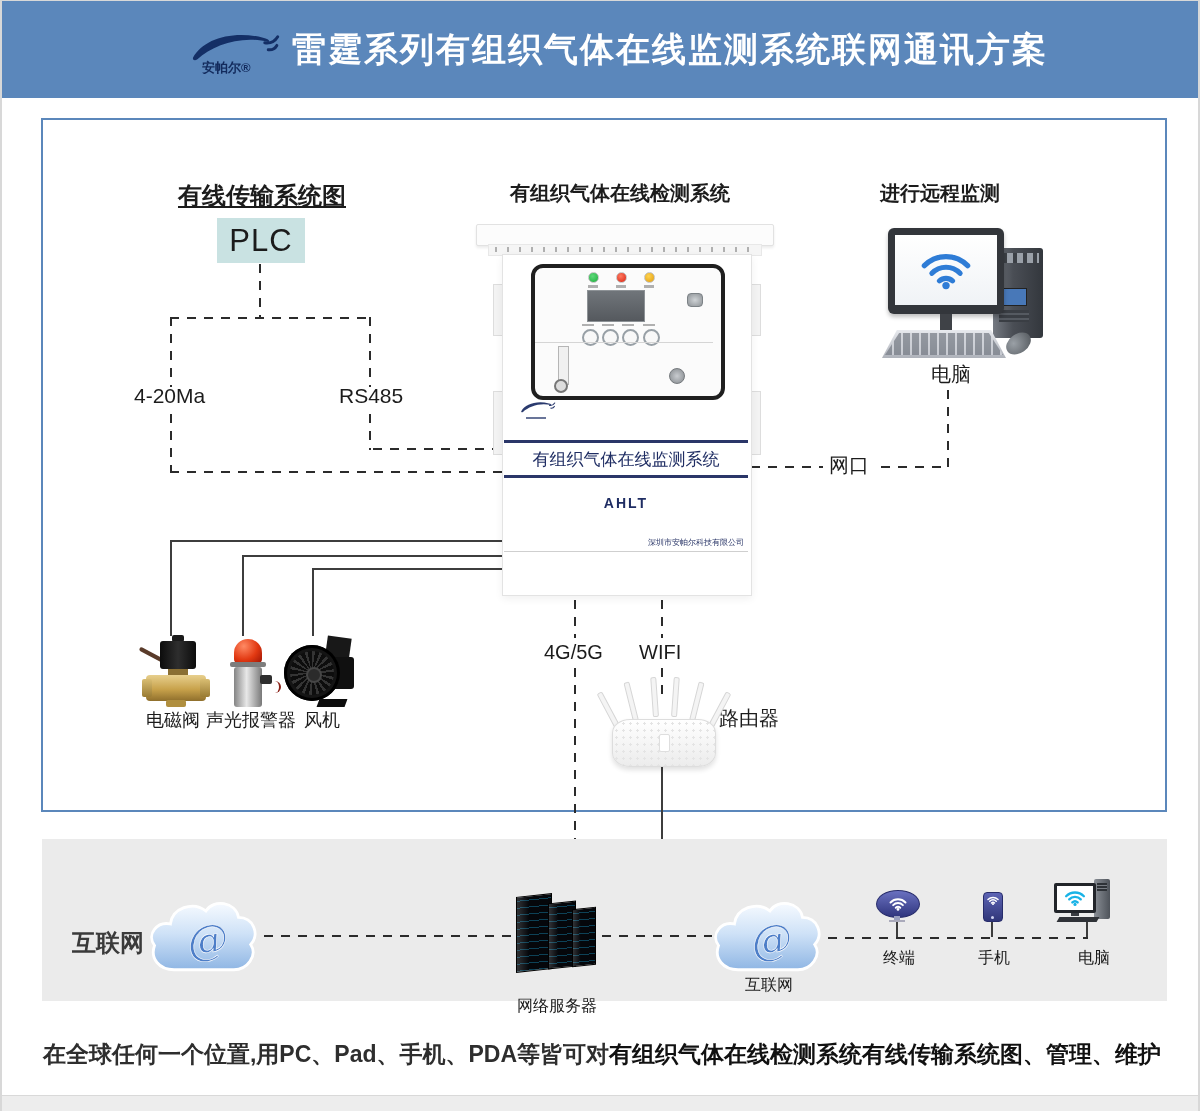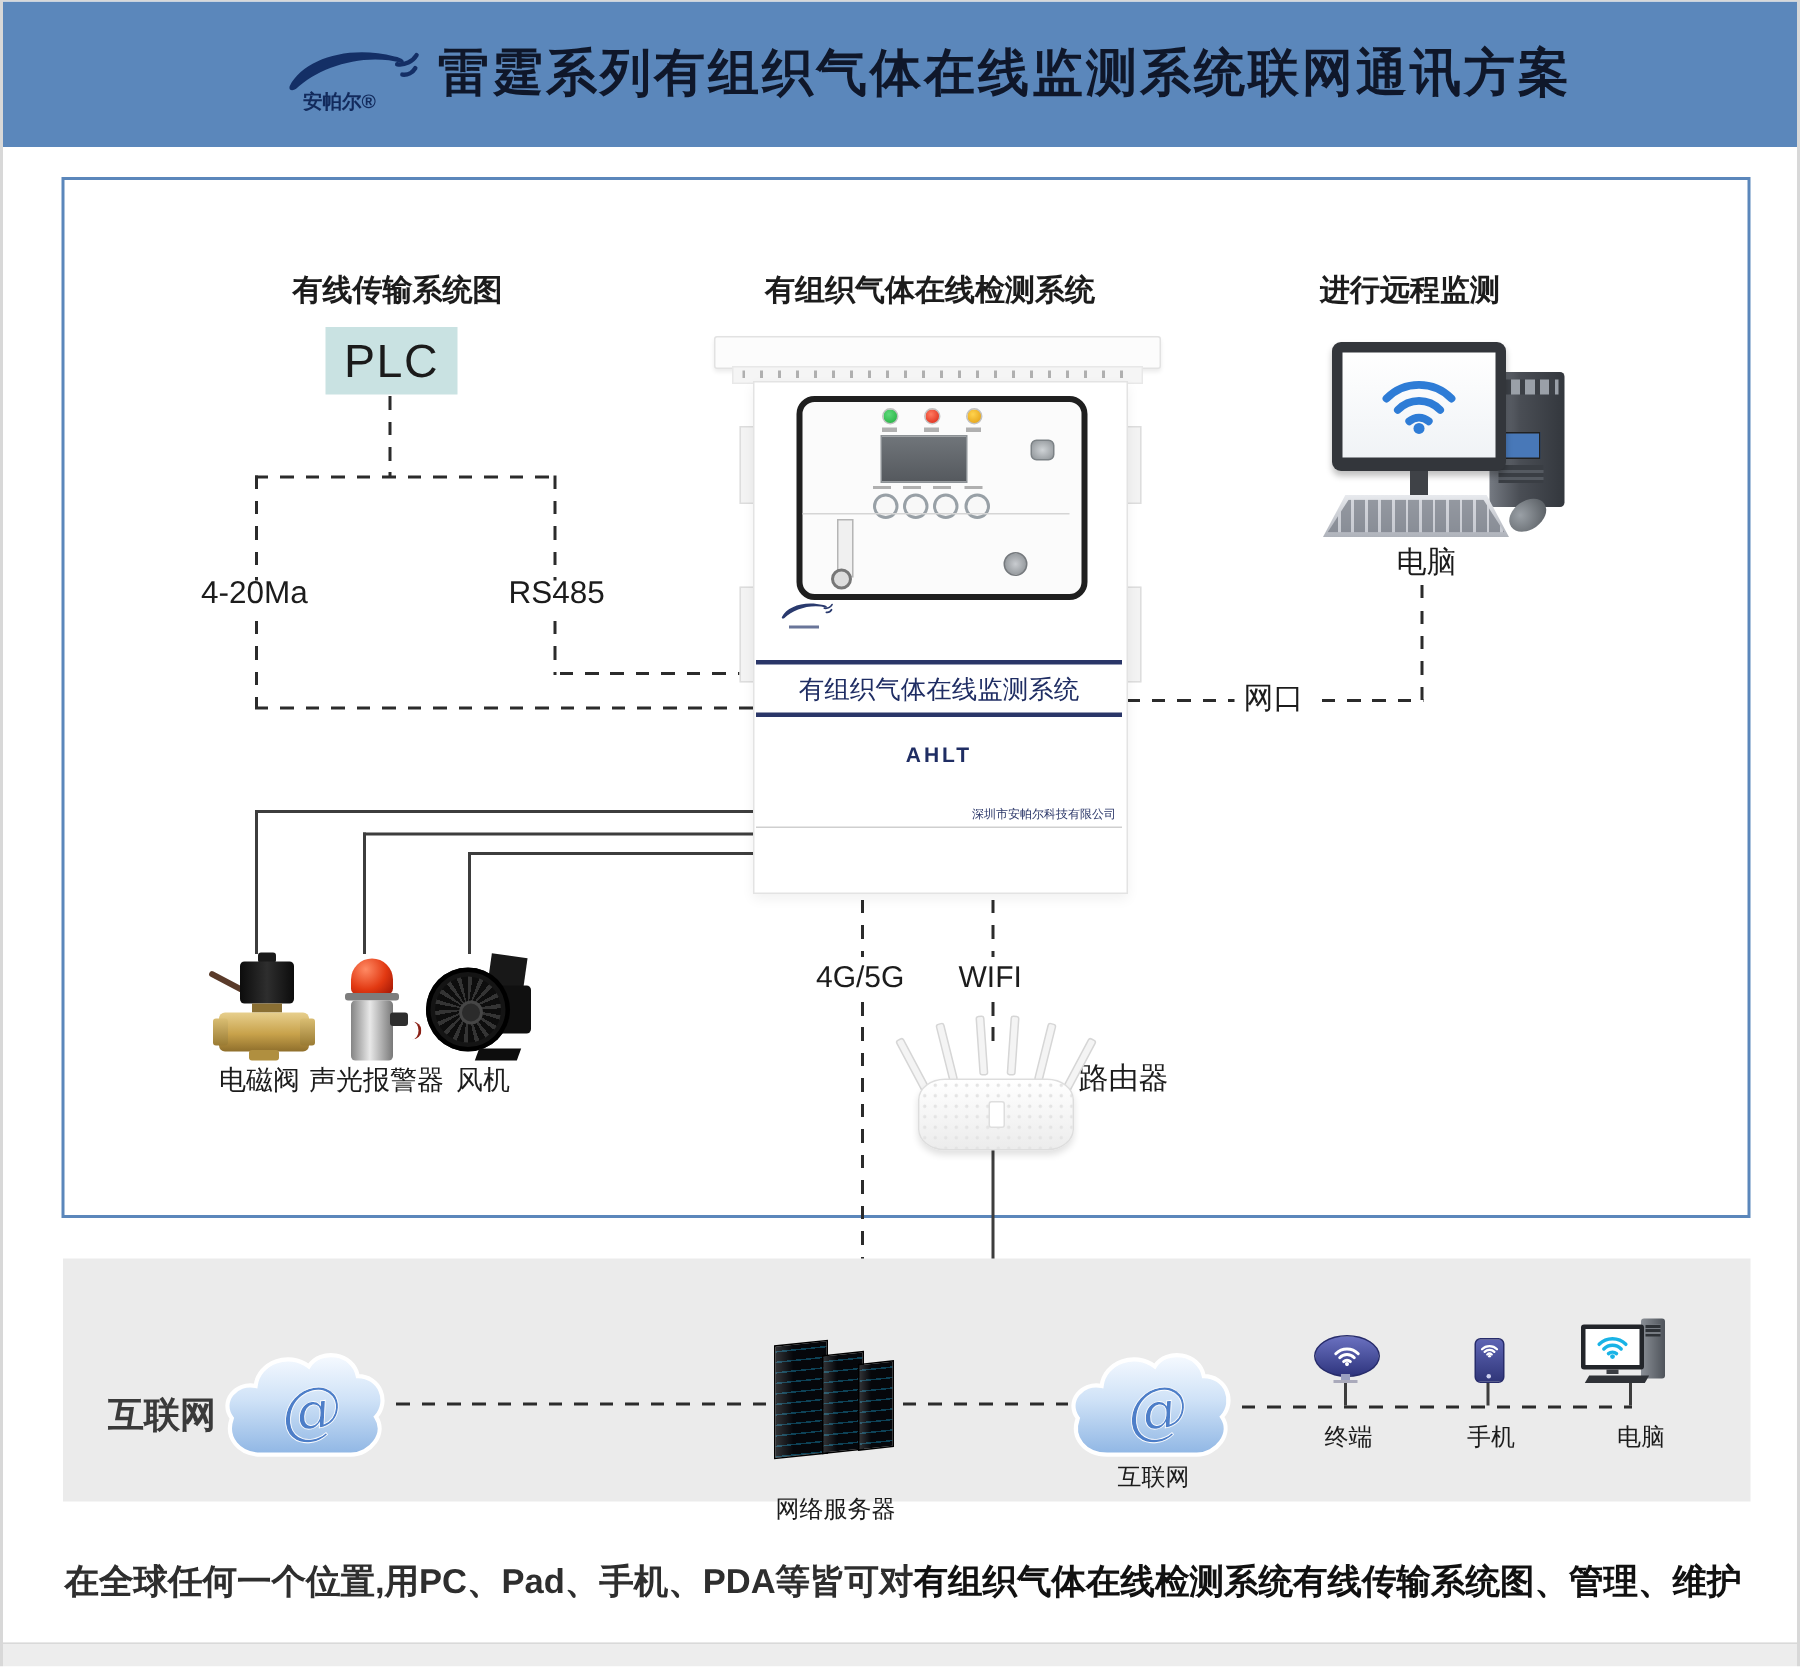--- a/index.html
+++ b/index.html
@@ -43,26 +43,26 @@
     </defs>
   </svg>
 
   <div class="abs" style="left:0;top:0;width:100%;height:97px;background:#5b87bb;">
     <svg class="abs" style="left:186px;top:28px;" width="100" height="38" viewBox="0 0 110 44">
       <path d="M3 33 C 14 12 48 1 84 10 C 90 11 93 14 90 15 C 60 7 26 18 8 35 C 5 37 2 36 3 33 Z" fill="#142f66"></path>
       <path d="M86 16 a 15 15 0 0 0 15 -7" stroke="#142f66" stroke-width="3.4" fill="none" stroke-linecap="round"></path>
       <path d="M90 24 a 10 10 0 0 0 10 -5" stroke="#142f66" stroke-width="3.4" fill="none" stroke-linecap="round"></path>
     </svg>
     <div class="abs" style="left:200px;top:58px;font-size:13px;font-weight:700;color:#122a5c;">安帕尔®</div>
-    <div class="abs" style="left:290px;top:0;height:97px;line-height:97px;font-size:34px;font-weight:700;color:#0f172a;letter-spacing:2px;white-space:nowrap;">雷霆系列有组织气体在线监测系统联网通讯方案</div>
+    <div class="abs" style="left:290px;top:0;height:97px;line-height:97px;font-size:34px;font-weight:700;color:#ffffff;letter-spacing:2px;white-space:nowrap;">雷霆系列有组织气体在线监测系统联网通讯方案</div>
   </div>
 
   <div class="abs" style="left:39px;top:117px;width:1126px;height:694px;border:2px solid #5b87bb;background:#fff;box-sizing:border-box;"></div>
 
-  <div class="lbl" style="left:193px;top:179px;font-size:20px;font-weight:600;">有线传输系统图</div>
+  <div class="lbl" style="left:176px;top:179px;font-size:24px;font-weight:600;text-decoration:underline;">有线传输系统图</div>
   <div class="lbl ctr" style="left:492px;top:179px;width:252px;font-size:20px;font-weight:600;">有组织气体在线检测系统</div>
   <div class="lbl" style="left:878px;top:179px;font-size:20px;font-weight:600;">进行远程监测</div>
 
   <div class="abs" style="left:215px;top:217px;width:88px;height:45px;background:#c9e2e2;display:flex;align-items:center;justify-content:center;">
     <span style="font-size:31px;color:#1b1b1b;letter-spacing:1px;">PLC</span>
   </div>
 
   <div class="dv" style="left:257px;top:263px;height:54px;"></div>
   <div class="dh" style="left:168px;top:316px;width:201px;"></div>
   <div class="dv" style="left:168px;top:316px;height:70px;"></div>

